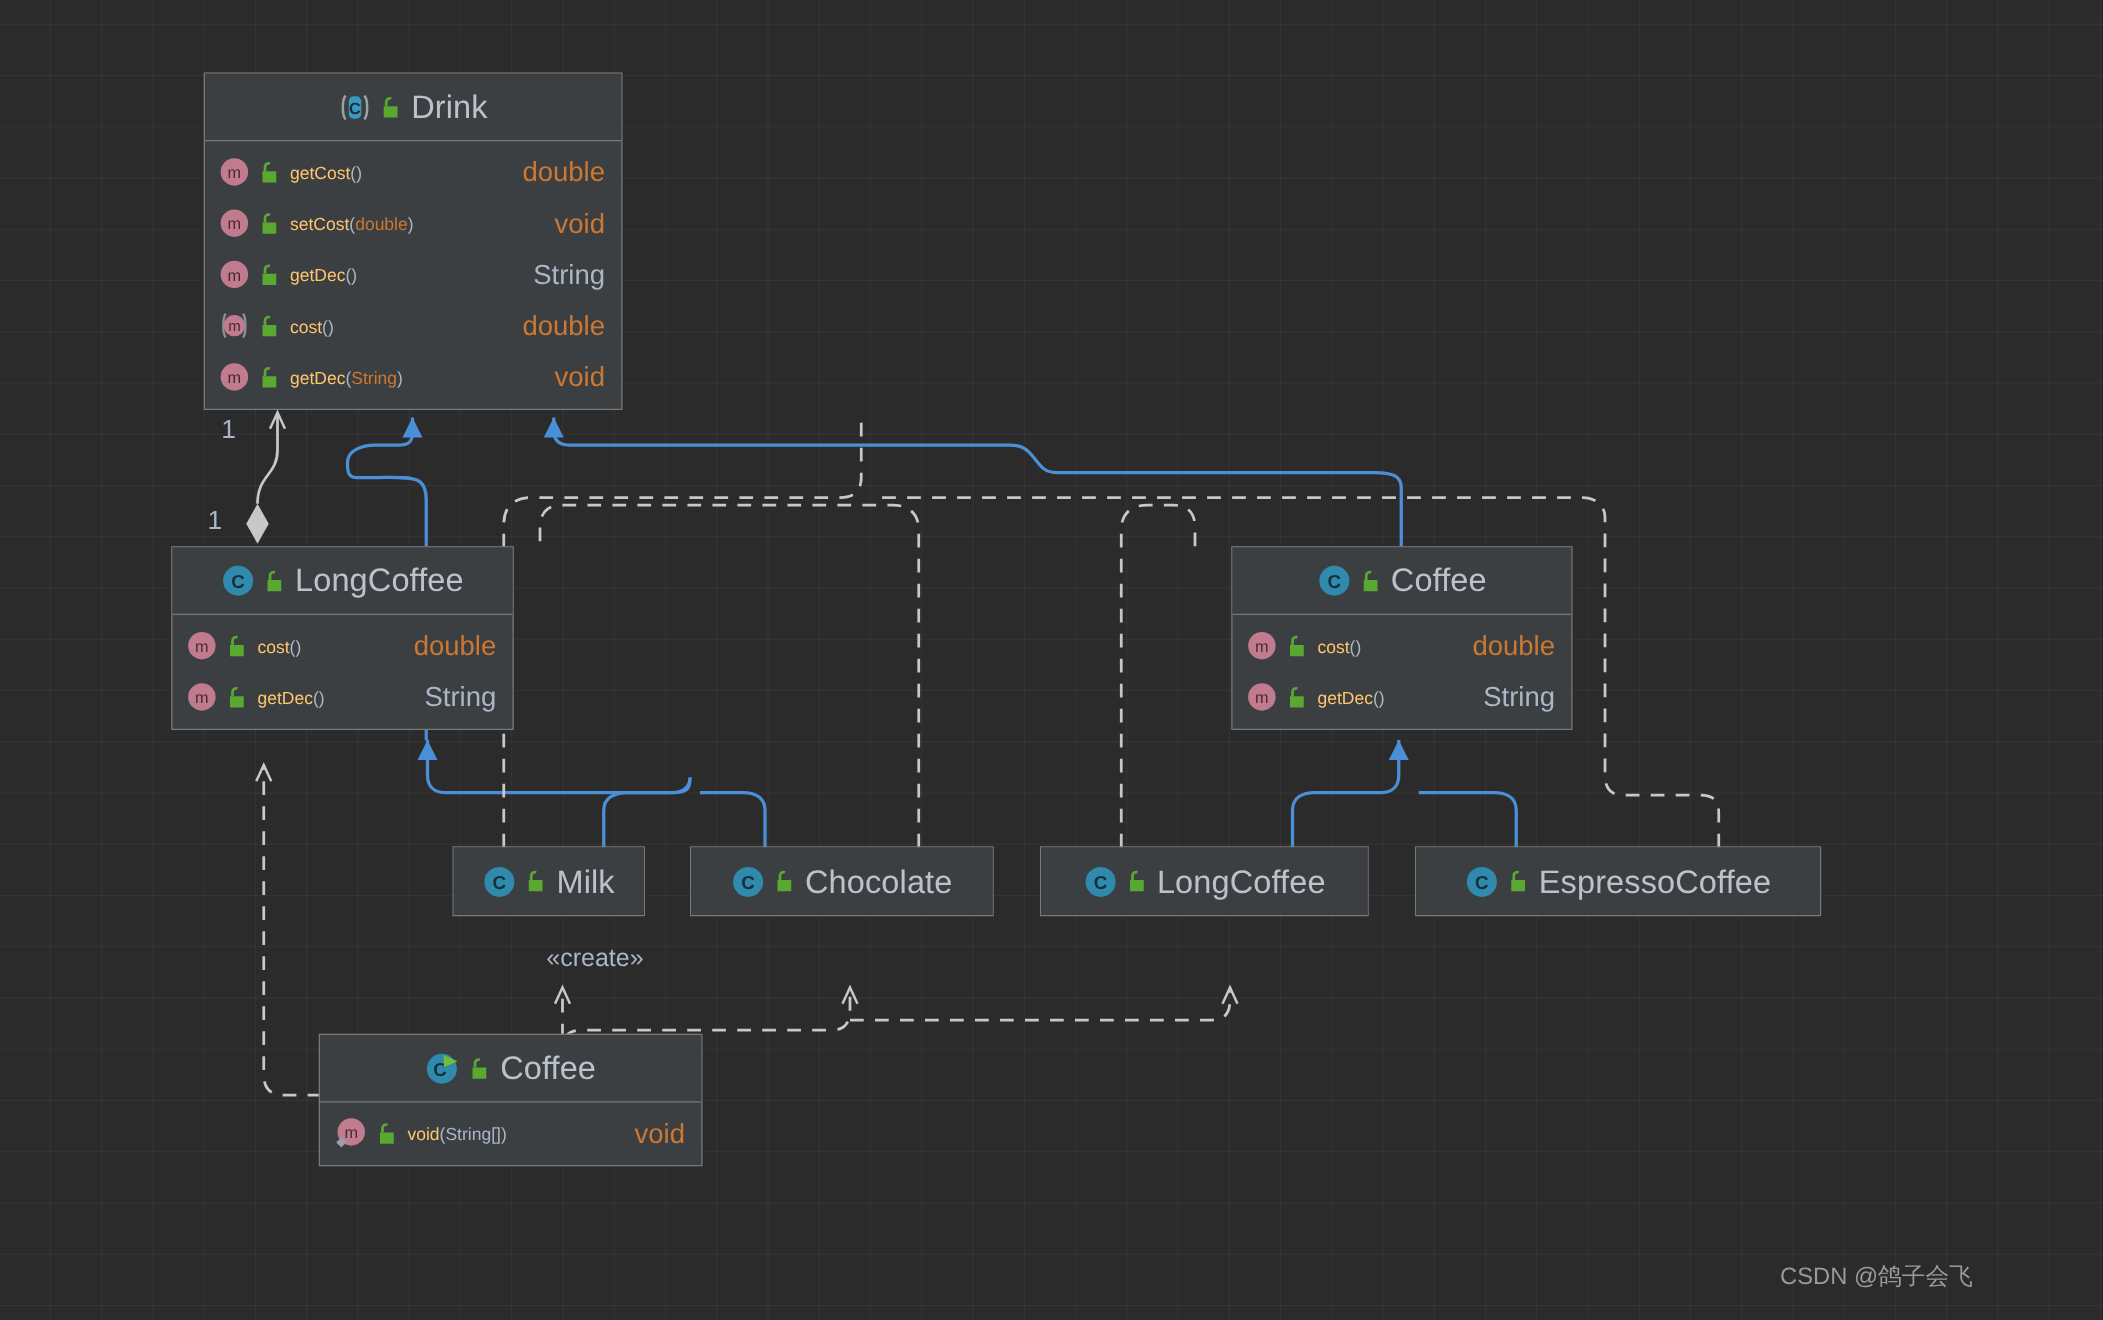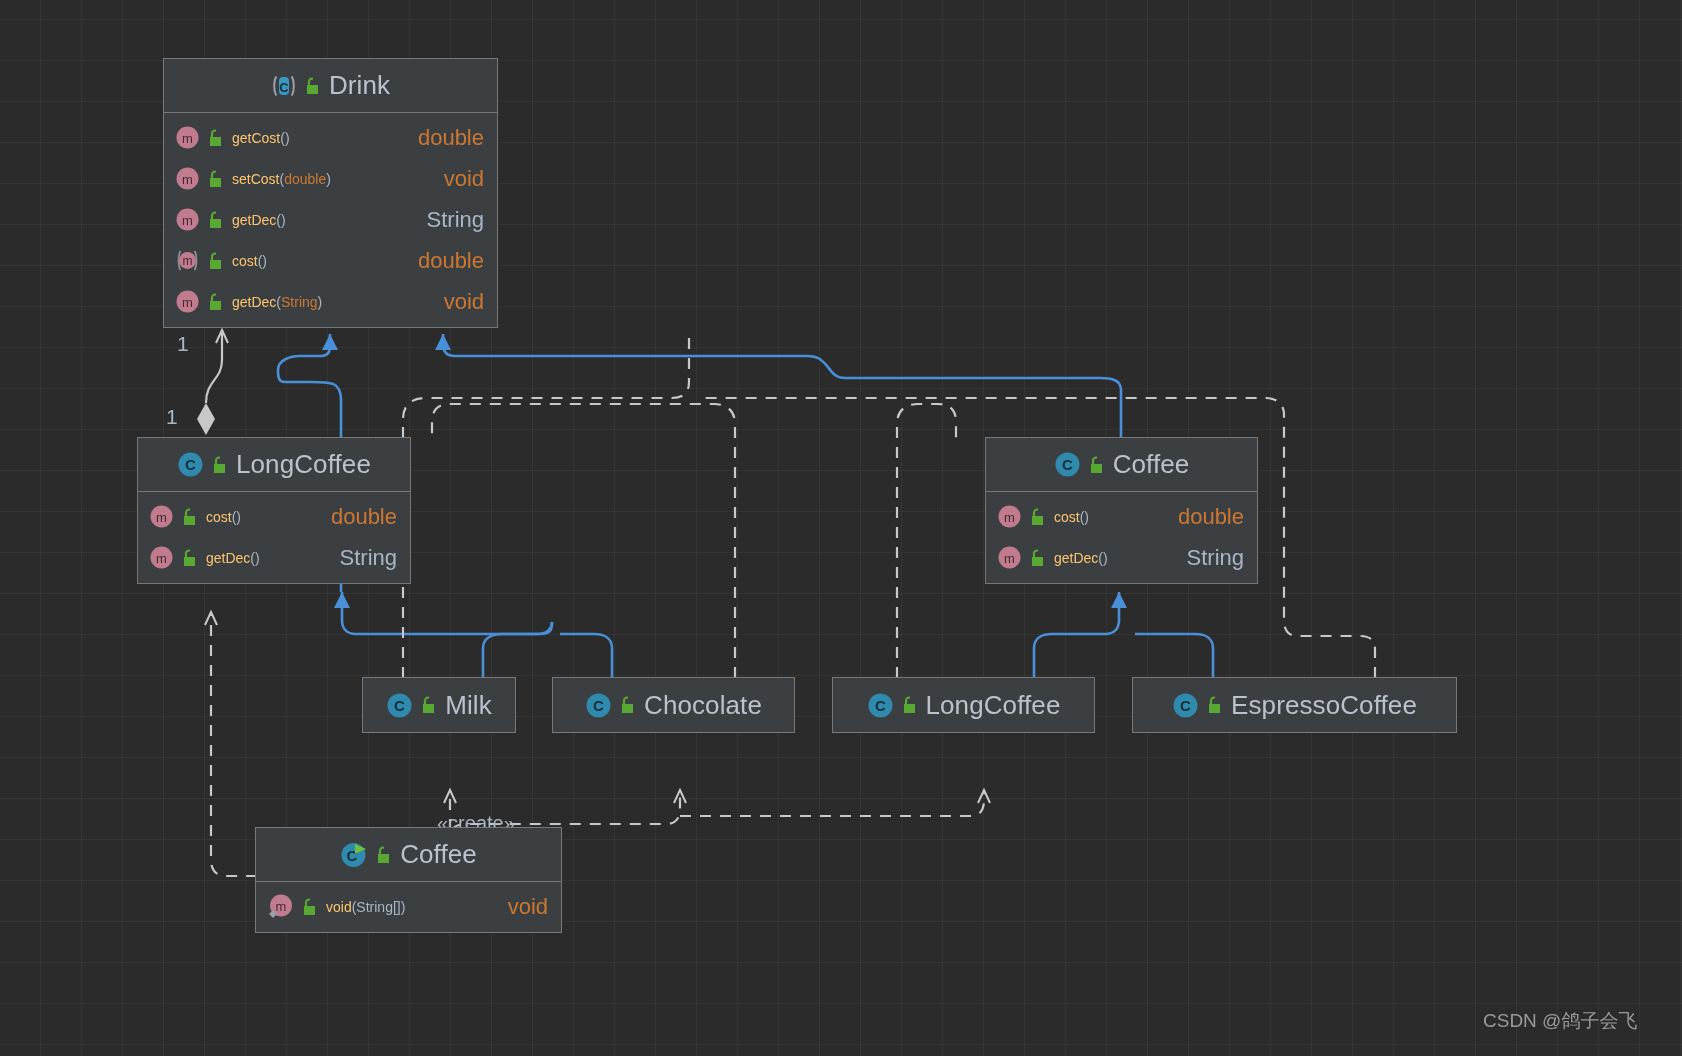--- a/index.html
+++ b/index.html
@@ -195,21 +195,21 @@
       <path d="M450,870 L450,790" fill="none" stroke="#c8c8c8" stroke-width="2.2" stroke-dasharray="11,9" marker-end="url(#open-arrow-dash)"></path>
     </g>
 
     <g>
       <path d="M680,816 L970,816 C980,816 984,810 984,800 L984,790" fill="none" stroke="#c8c8c8" stroke-width="2.2" stroke-dasharray="11,9" marker-end="url(#open-arrow-dash)"></path>
     </g>
   </svg>
 
   <div class="edge-label" style="left:177px; top:332px;">1</div>
   <div class="edge-label" style="left:166px; top:405px;">1</div>
-  <div class="stereo" style="left:437px; top:812px;">«create»</div>
+  <div class="stereo" style="left:437px; top:756px;">«create»</div>
 
   <div class="node" style="left:163px; top:58px; width:335px;">
     <div class="node-header">
       <svg class="icon" width="26" height="26" viewBox="0 0 26 26">
         <path d="M5.5 3.5 C2.5 7, 2.5 19, 5.5 22.5" fill="none" stroke="#9aa0a6" stroke-width="2"></path>
         <path d="M20.5 3.5 C23.5 7, 23.5 19, 20.5 22.5" fill="none" stroke="#9aa0a6" stroke-width="2"></path>
         <rect x="8" y="4" width="10" height="18" rx="4" fill="#389ac3"></rect>
         <text x="13" y="18.5" font-size="13" font-weight="bold" fill="#1f2d33" text-anchor="middle" font-family="'Liberation Sans',sans-serif">C</text>
       </svg>
       <svg class="icon" width="18" height="20" viewBox="0 0 18 20">
@@ -455,15 +455,15 @@
         <svg class="icon" width="18" height="20" viewBox="0 0 18 20">
           <path d="M5 9 L5 5.5 C5 3.3 7 2.2 9 2.8" fill="none" stroke="#59a832" stroke-width="2.2"></path>
           <rect x="3" y="9" width="11" height="9" fill="#59a832"></rect>
         </svg>
         <span class="msig"><span class="nm">void</span><span class="punc">(</span><span class="ref">String[]</span><span class="punc">)</span></span>
         <span class="mtype kw">void</span>
       </div>
     </div>
   </div>
 
-  <div class="watermark" style="left:1483px; top:1008px;">CSDN @鸽子会飞</div>
+  <div class="watermark" style="left:1424px; top:1008px;">CSDN @鸽子会飞</div>
 
 </div>
 
 </body></html>

